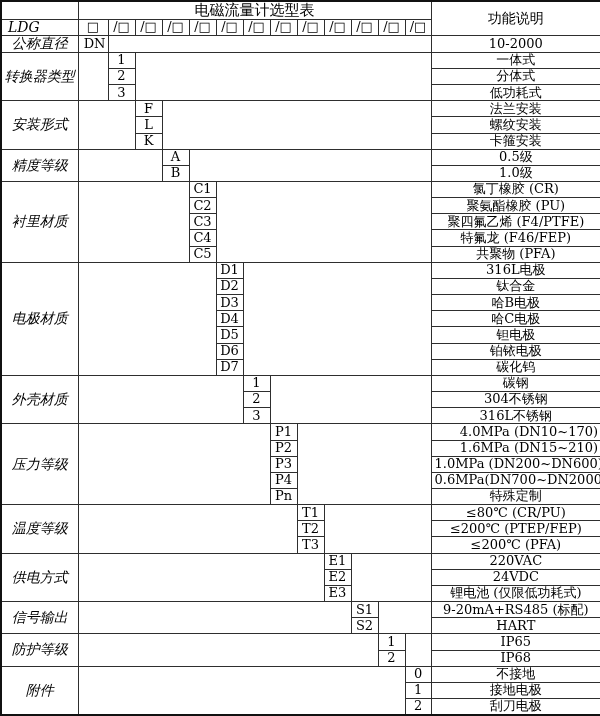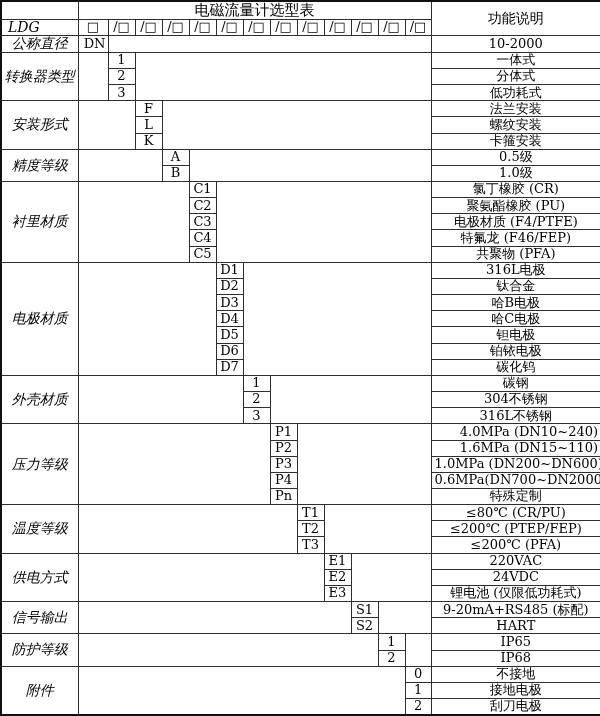--- a/index.html
+++ b/index.html
@@ -116,21 +116,21 @@
           <td class="code">C1</td>
           <td class="empty" colspan="8" rowspan="5"></td>
           <td class="desc">氯丁橡胶 (CR)</td>
         </tr>
         <tr>
           <td class="code">C2</td>
           <td class="desc">聚氨酯橡胶 (PU)</td>
         </tr>
         <tr>
           <td class="code">C3</td>
-          <td class="desc">电极材质 (F4/PTFE)</td>
+          <td class="desc">聚四氟乙烯 (F4/PTFE)</td>
         </tr>
         <tr>
           <td class="code">C4</td>
           <td class="desc">特氟龙 (F46/FEP)</td>
         </tr>
         <tr>
           <td class="code">C5</td>
           <td class="desc">共聚物 (PFA)</td>
         </tr>
         <tr>
@@ -177,25 +177,25 @@
         </tr>
         <tr>
           <td class="code">3</td>
           <td class="desc">316L不锈钢</td>
         </tr>
         <tr>
           <td class="lbl" rowspan="5">压力等级</td>
           <td class="empty" colspan="7" rowspan="5"></td>
           <td class="code">P1</td>
           <td class="empty" colspan="5" rowspan="5"></td>
-          <td class="desc left">4.0MPa (DN10~240)</td>
+          <td class="desc left">4.0MPa (DN10~170)</td>
         </tr>
         <tr>
           <td class="code">P2</td>
-          <td class="desc left">1.6MPa (DN15~110)</td>
+          <td class="desc left">1.6MPa (DN15~210)</td>
         </tr>
         <tr>
           <td class="code">P3</td>
           <td class="desc left">1.0MPa (DN200~DN600)</td>
         </tr>
         <tr>
           <td class="code">P4</td>
           <td class="desc left">0.6MPa(DN700~DN2000)</td>
         </tr>
         <tr>

